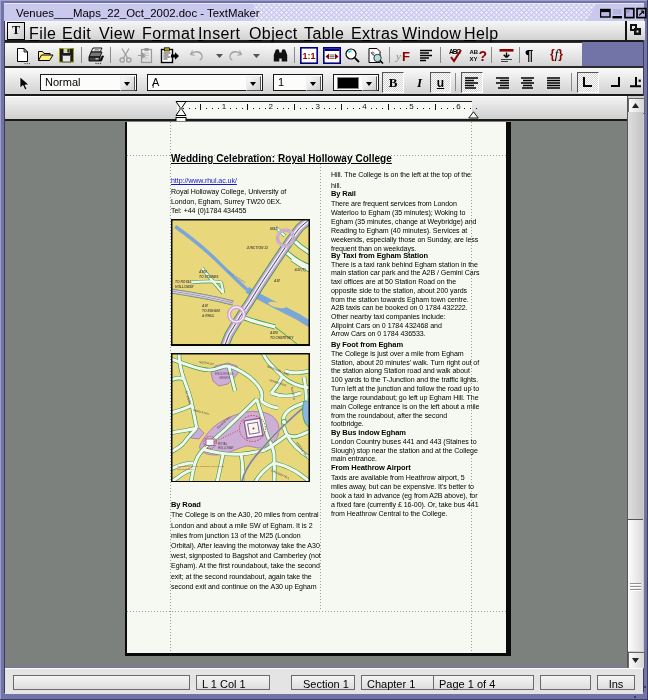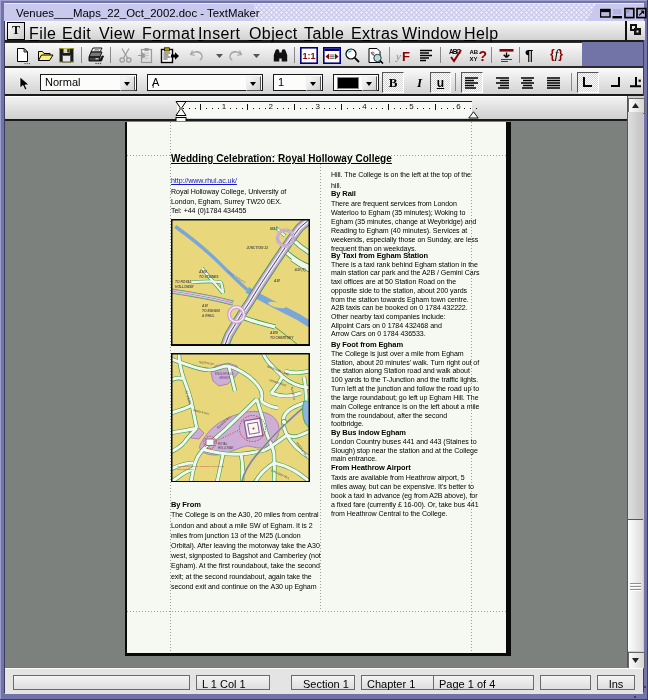--- a/index.html
+++ b/index.html
@@ -379,21 +379,21 @@
 <div class="abs" id="workspace">
   <div id="page">
     <div class="vdots" style="left:43px;top:0;height:531px;"></div>
     <div class="vdots" style="left:344px;top:0;height:531px;"></div>
     <div class="vdots" style="left:193px;top:33px;height:456px;"></div>
     <div class="hdots" style="left:0;top:33px;width:379px;"></div>
     <div class="hdots" style="left:0;top:489px;width:379px;"></div>
     <div class="dochead" style="left:44px;top:30.8px;font-size:10px;letter-spacing:0.05px;text-decoration:underline;">Wedding Celebration: Royal Holloway College</div>
     <div class="doctext" style="left:44px;top:54.3px;color:#1515c8;text-decoration:underline;">http://www.rhul.ac.uk/</div>
     <div class="doctext" style="left:44px;top:65px;line-height:9.7px;">Royal Holloway College, University of<br>London, Egham, Surrey TW20 0EX.<br>Tel: +44 (0)1784 434455</div>
-    <div class="dochead" style="left:44px;top:378.2px;">By From</div>
+    <div class="dochead" style="left:44px;top:378.2px;">By Road</div>
     <div class="doctext" style="left:44px;top:388.3px;line-height:10.2px;">The College is on the A30, 20 miles from central<br>London and about a mile SW of Egham. It is 2<br>miles from junction 13 of the M25 (London<br>Orbital). After leaving the motorway take the A30<br>west, signposted to Bagshot and Camberley (not<br>Egham). At the first roundabout, take the second<br>exit; at the second roundabout, again take the<br>second exit and continue on the A30 up Egham</div>
     <div class="doctext" style="left:204px;top:46.5px;line-height:11.5px;">Hill. The College is on the left at the top of the<br>hill.</div>
     <div class="dochead" style="left:204px;top:67.2px;">By Rail</div>
     <div class="doctext" style="left:204px;top:77px;">There are frequent services from London<br>Waterloo to Egham (35 minutes); Woking to<br>Egham (35 minutes, change at Weybridge) and<br>Reading to Egham (40 minutes). Services at<br>weekends, especially those on Sunday, are less<br>frequent than on weekdays.</div>
     <div class="dochead" style="left:204px;top:129px;">By Taxi from Egham Station</div>
     <div class="doctext" style="left:204px;top:138.7px;line-height:8.7px;">There is a taxi rank behind Egham station in the<br>main station car park and the A2B / Gemini Cars<br>taxi offices are at 50 Station Road on the<br>opposite side to the station, about 200 yards<br>from the station towards Egham town centre.<br>A2B taxis can be booked on 0 1784 432222.<br>Other nearby taxi companies include:<br>Allpoint Cars on 0 1784 432468 and<br>Arrow Cars on 0 1784 436533.</div>
     <div class="dochead" style="left:204px;top:218.2px;">By Foot from Egham</div>
     <div class="doctext" style="left:204px;top:227.7px;line-height:8.85px;">The College is just over a mile from Egham<br>Station, about 20 minutes' walk. Turn right out of<br>the station along Station road and walk about<br>100 yards to the T-Junction and the traffic lights.<br>Turn left at the junction and follow the road up to<br>the large roundabout; go left up Egham Hill. The<br>main College entrance is on the left about a mile<br>from the roundabout, after the second<br>footbridge.</div>
     <div class="dochead" style="left:204px;top:306.2px;">By Bus indow Egham</div>
     <div class="doctext" style="left:204px;top:315.7px;line-height:8.85px;">London Country buses 441 and 443 (Staines to<br>Slough) stop near the station and at the College<br>main entrance.</div>

